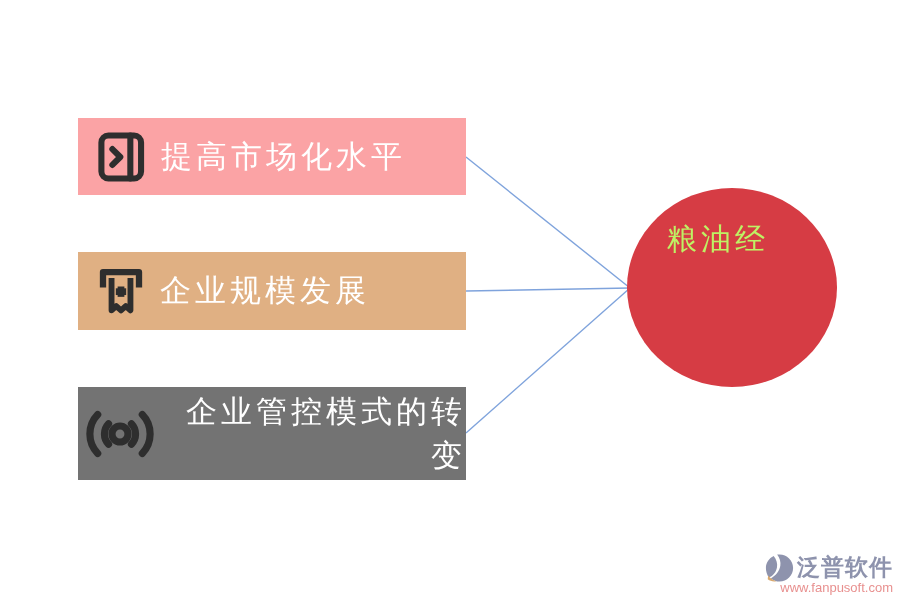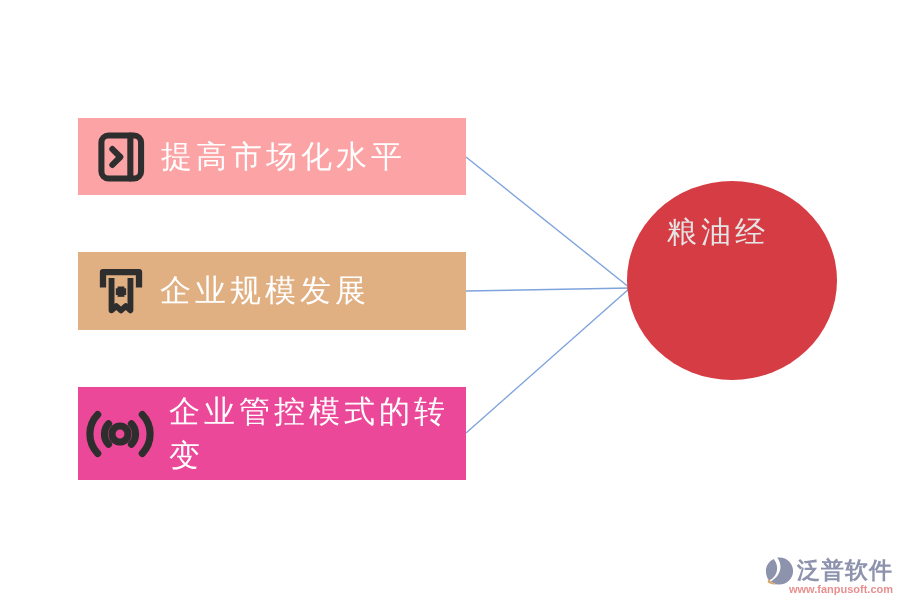--- a/index.html
+++ b/index.html
@@ -18,29 +18,29 @@
 
   .bar-icon { flex:0 0 auto; display:flex; align-items:center; justify-content:center; color:#2e2e2e; }
   .bar-1 .bar-icon { width:56px; height:60px; margin-left:15px; }
   .bar-2 .bar-icon { width:54px; height:68px; margin-left:16px; }
   .bar-3 .bar-icon { width:80px; height:58px; margin-left:2px; }
   .bar-icon svg { width:100%; height:100%; }
 
   .bar-label { font-size:31px; line-height:44px; letter-spacing:4px; margin-left:12px; }
   .bar-3 .bar-label { width:302px; margin-left:9px; overflow-wrap:break-word; }
 
-  .circle { position:absolute; left:627px; top:181px; width:210px; height:199px;
-            border-radius:50%; background:#d63c44; color:#e5e5e5; }
+  .circle { position:absolute; left:627px; top:188px; width:210px; height:199px;
+            border-radius:50%; background:#d63c44; color:#bef264; }
   .circle-text { position:absolute; left:40px; top:28px; font-size:30px; line-height:46px; letter-spacing:4px; }
 
   .watermark { position:absolute; right:7px; bottom:5px; text-align:right; }
   .wm-row { display:flex; align-items:center; justify-content:flex-end; gap:3px; }
   .wm-logo { width:29px; height:30px; }
   .wm-brand { font-size:23px; font-weight:bold; color:#8e93ad; letter-spacing:1px; }
-  .wm-url { font-size:11px; font-weight:bold; color:#e8908f; margin-top:-3px; }
+  .wm-url { font-size:13px; font-weight:normal; color:#e8908f; margin-top:-3px; }
 </style>
 </head>
 <body>
 
 <div class="canvas">
 
   <svg class="connectors" viewBox="0 0 900 600">
     <line x1="466" y1="157" x2="630" y2="288" style="stroke: rgb(127, 163, 220);"></line>
     <line x1="466" y1="291" x2="630" y2="288" style="stroke: rgb(127, 163, 220);"></line>
     <line x1="466" y1="433" x2="630" y2="288" style="stroke: rgb(127, 163, 220);"></line>
@@ -62,21 +62,21 @@
     <span class="bar-icon">
       <svg viewBox="0 0 24 24" fill="none" stroke="currentColor" stroke-width="2.6" stroke-linecap="round" stroke-linejoin="round">
         <rect x="3.6" y="2.8" width="17" height="18.4" rx="3"></rect>
         <line x1="16" y1="2.8" x2="16" y2="21.2"></line>
         <polyline points="8.3,8.6 11.7,12 8.3,15.4"></polyline>
       </svg>
     </span>
     <span class="bar-label">提高市场化水平</span>
   </div>
 
-  <div class="bar bar-3" style="background-color: #ec4899;">
+  <div class="bar bar-3" style="background-color: #737373; text-align: right;">
     <span class="bar-icon">
       <svg viewBox="0 0 28 20" fill="none" stroke="currentColor" stroke-width="2.5" stroke-linecap="round">
         <circle cx="14" cy="10" r="2.8"></circle>
         <path d="M10 6.4 A5.2 5.2 0 0 0 10 13.6"></path>
         <path d="M18 6.4 A5.2 5.2 0 0 1 18 13.6"></path>
         <path d="M6.2 3.2 A9.8 9.8 0 0 0 6.2 16.8"></path>
         <path d="M21.8 3.2 A9.8 9.8 0 0 1 21.8 16.8"></path>
       </svg>
     </span>
     <span class="bar-label">企业管控模式的转变</span>

